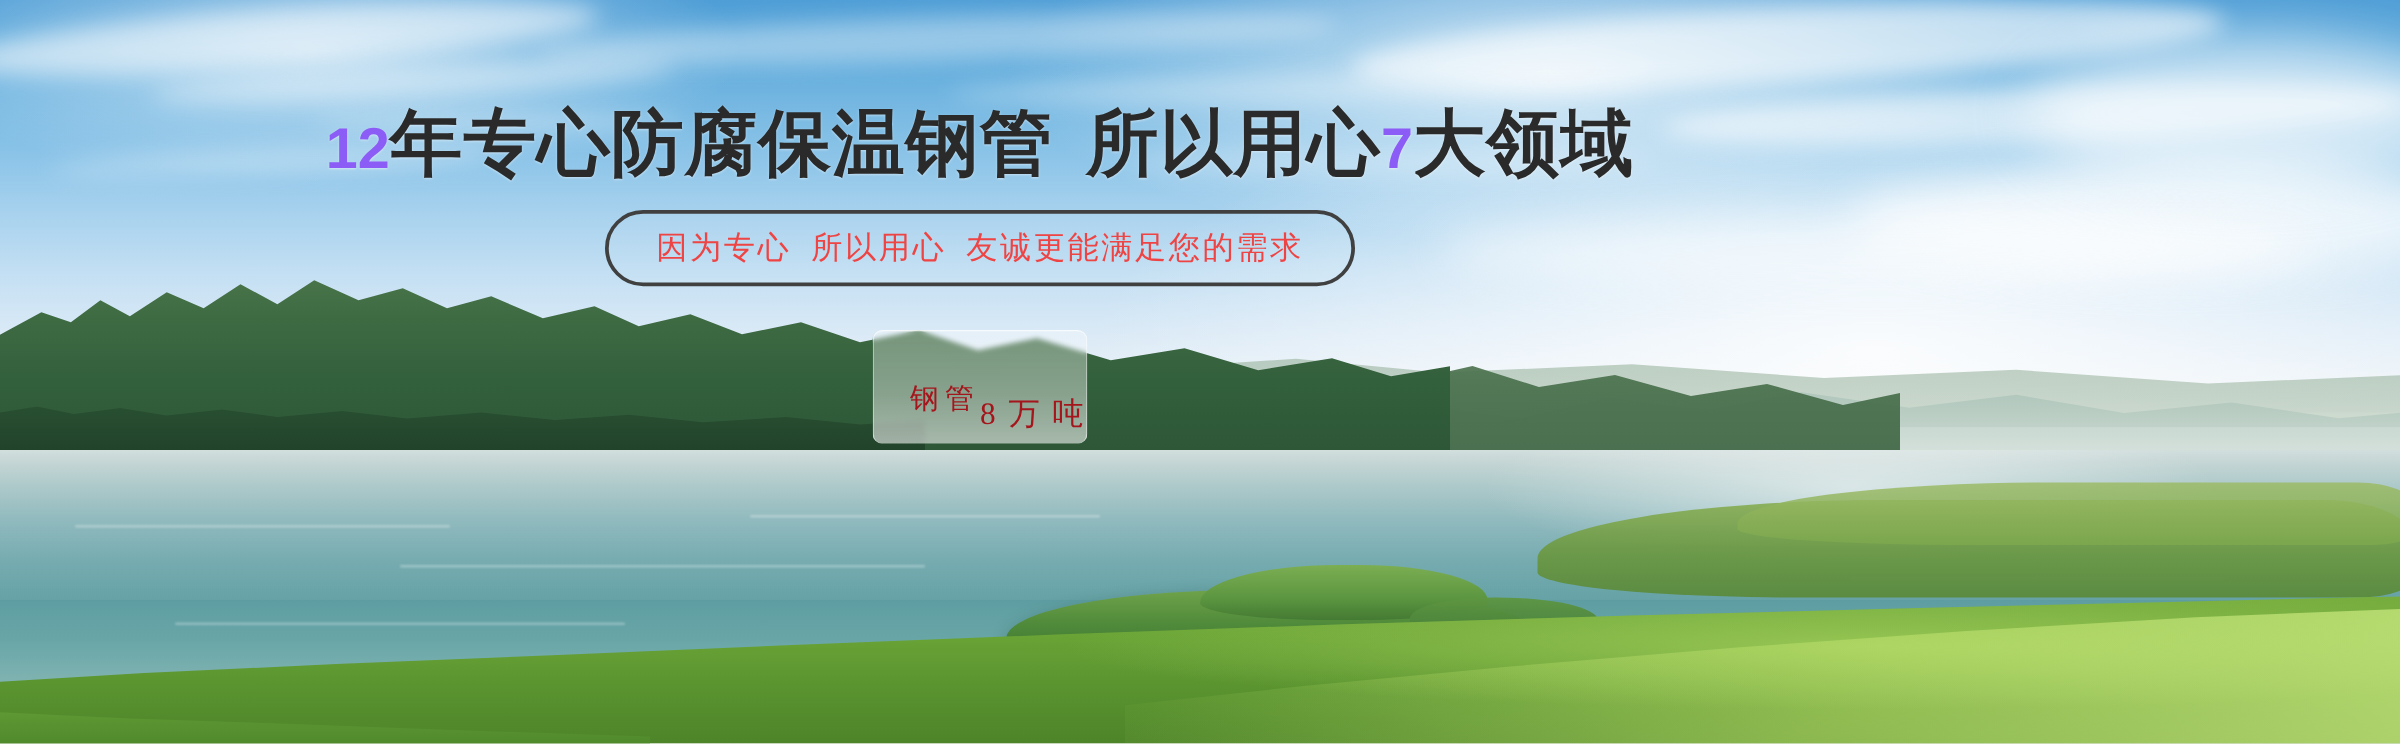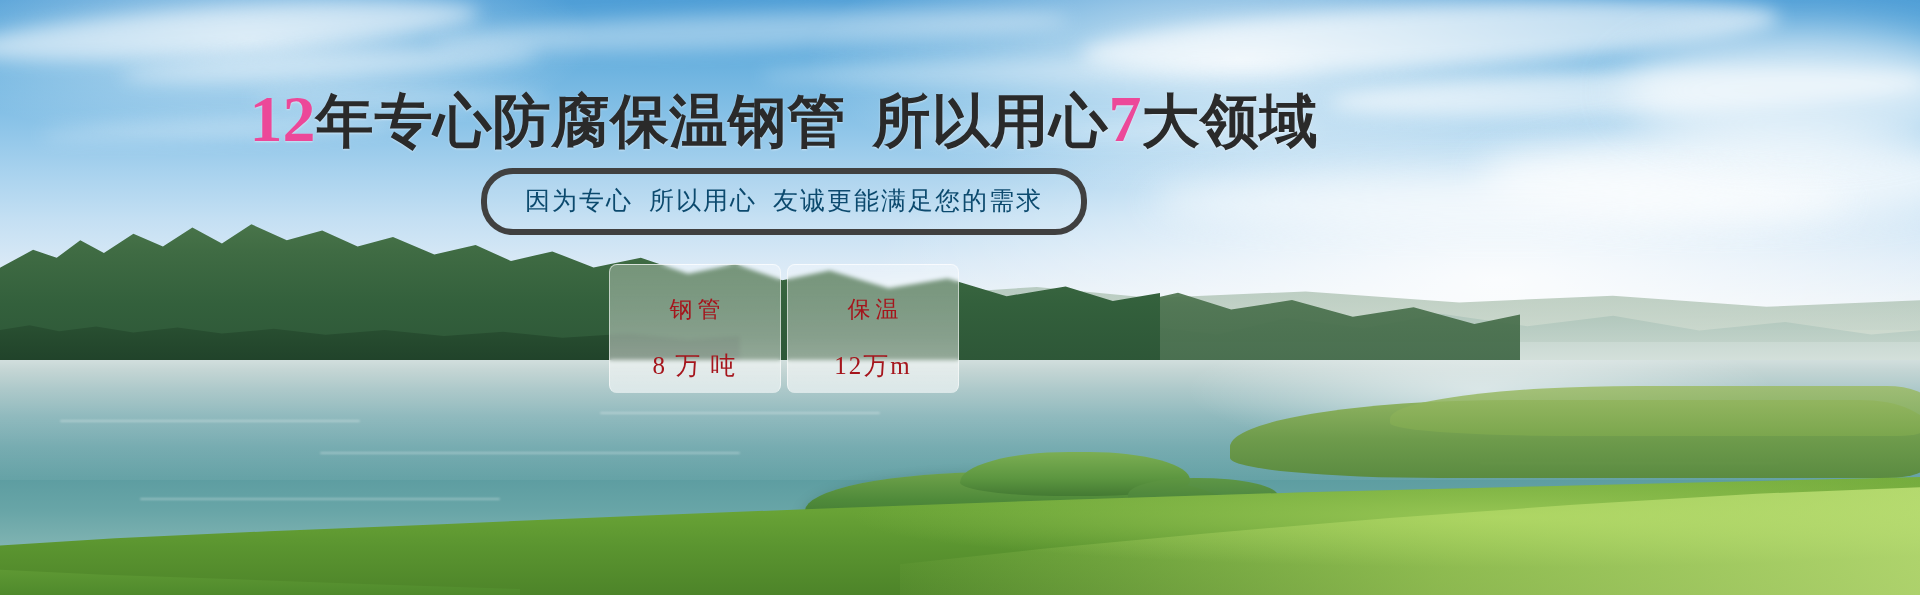--- a/index.html
+++ b/index.html
@@ -166,57 +166,56 @@
     text-align:center;
     font-size:58px;
     font-weight:bold;
     line-height:1;
     letter-spacing:1px;
     color:#2a2a2a;
     white-space:nowrap;
     text-shadow:0 1px 2px rgba(255,255,255,.45);
   }
   .headline .num{
-    color:#ec4899;
-    font-size:66px;
+    color:#8b5cf6;
+    font-size:46px;
     font-weight:bold;
     letter-spacing:0;
-    font-family:Liberation Serif, serif;
   }
   .headline .gap{display:inline-block;width:26px;}
 
   .pill-wrap{
     position:absolute;left:0;top:168px;width:1568px;
     display:flex;justify-content:center;
   }
   .pill{
-    border:6px solid #404040;
+    border:3px solid #404040;
     border-radius:32px;
     padding:10px 38px 12px;
     font-size:25px;
-    color:#0c4a6e;
+    color:#ef4444;
     letter-spacing:2px;
     background:rgba(255,255,255,.04);
     white-space:nowrap;
   }
   .pill .sp{display:inline-block;width:16px;}
 
   
   .cards{
     position:absolute;left:0;top:264px;width:1568px;
     display:flex;justify-content:center;align-items:flex-start;
     gap:6px;
   }
   .card{
-    width:172px;height:129px;
+    width:172px;height:91px;
     border-radius:8px;
     border:1px solid rgba(255,255,255,.55);
     border-bottom:none;
     background:linear-gradient(to bottom, rgba(255,255,255,.30) 0%, rgba(255,255,255,.42) 55%, rgba(255,255,255,.58) 100%);
-    display:flex;flex-direction:column;align-items:center;justify-content:center;
+    display:flex;align-items:center;justify-content:flex-end;
     padding-top:17px;
     backdrop-filter:blur(2px);
   }
   .card .label{
     font-size:23px;color:#a5151c;letter-spacing:5px;
     text-indent:5px;font-weight:500;
     font-family:"Liberation Serif","DejaVu Serif",serif;
   }
   .card .value{
     margin-top:24px;
@@ -282,20 +281,16 @@
   </div>
 
   <div class="cards">
 
     <div class="card">
       <div class="label">钢管</div>
       <div class="value"><span>8 万 吨</span></div>
     </div>
 
 
-    <div class="card">
-      <div class="label">保温</div>
-      <div class="value"><span>12万m</span></div>
-    </div>
 
   </div>
 
 </div>
 
 </body></html>

